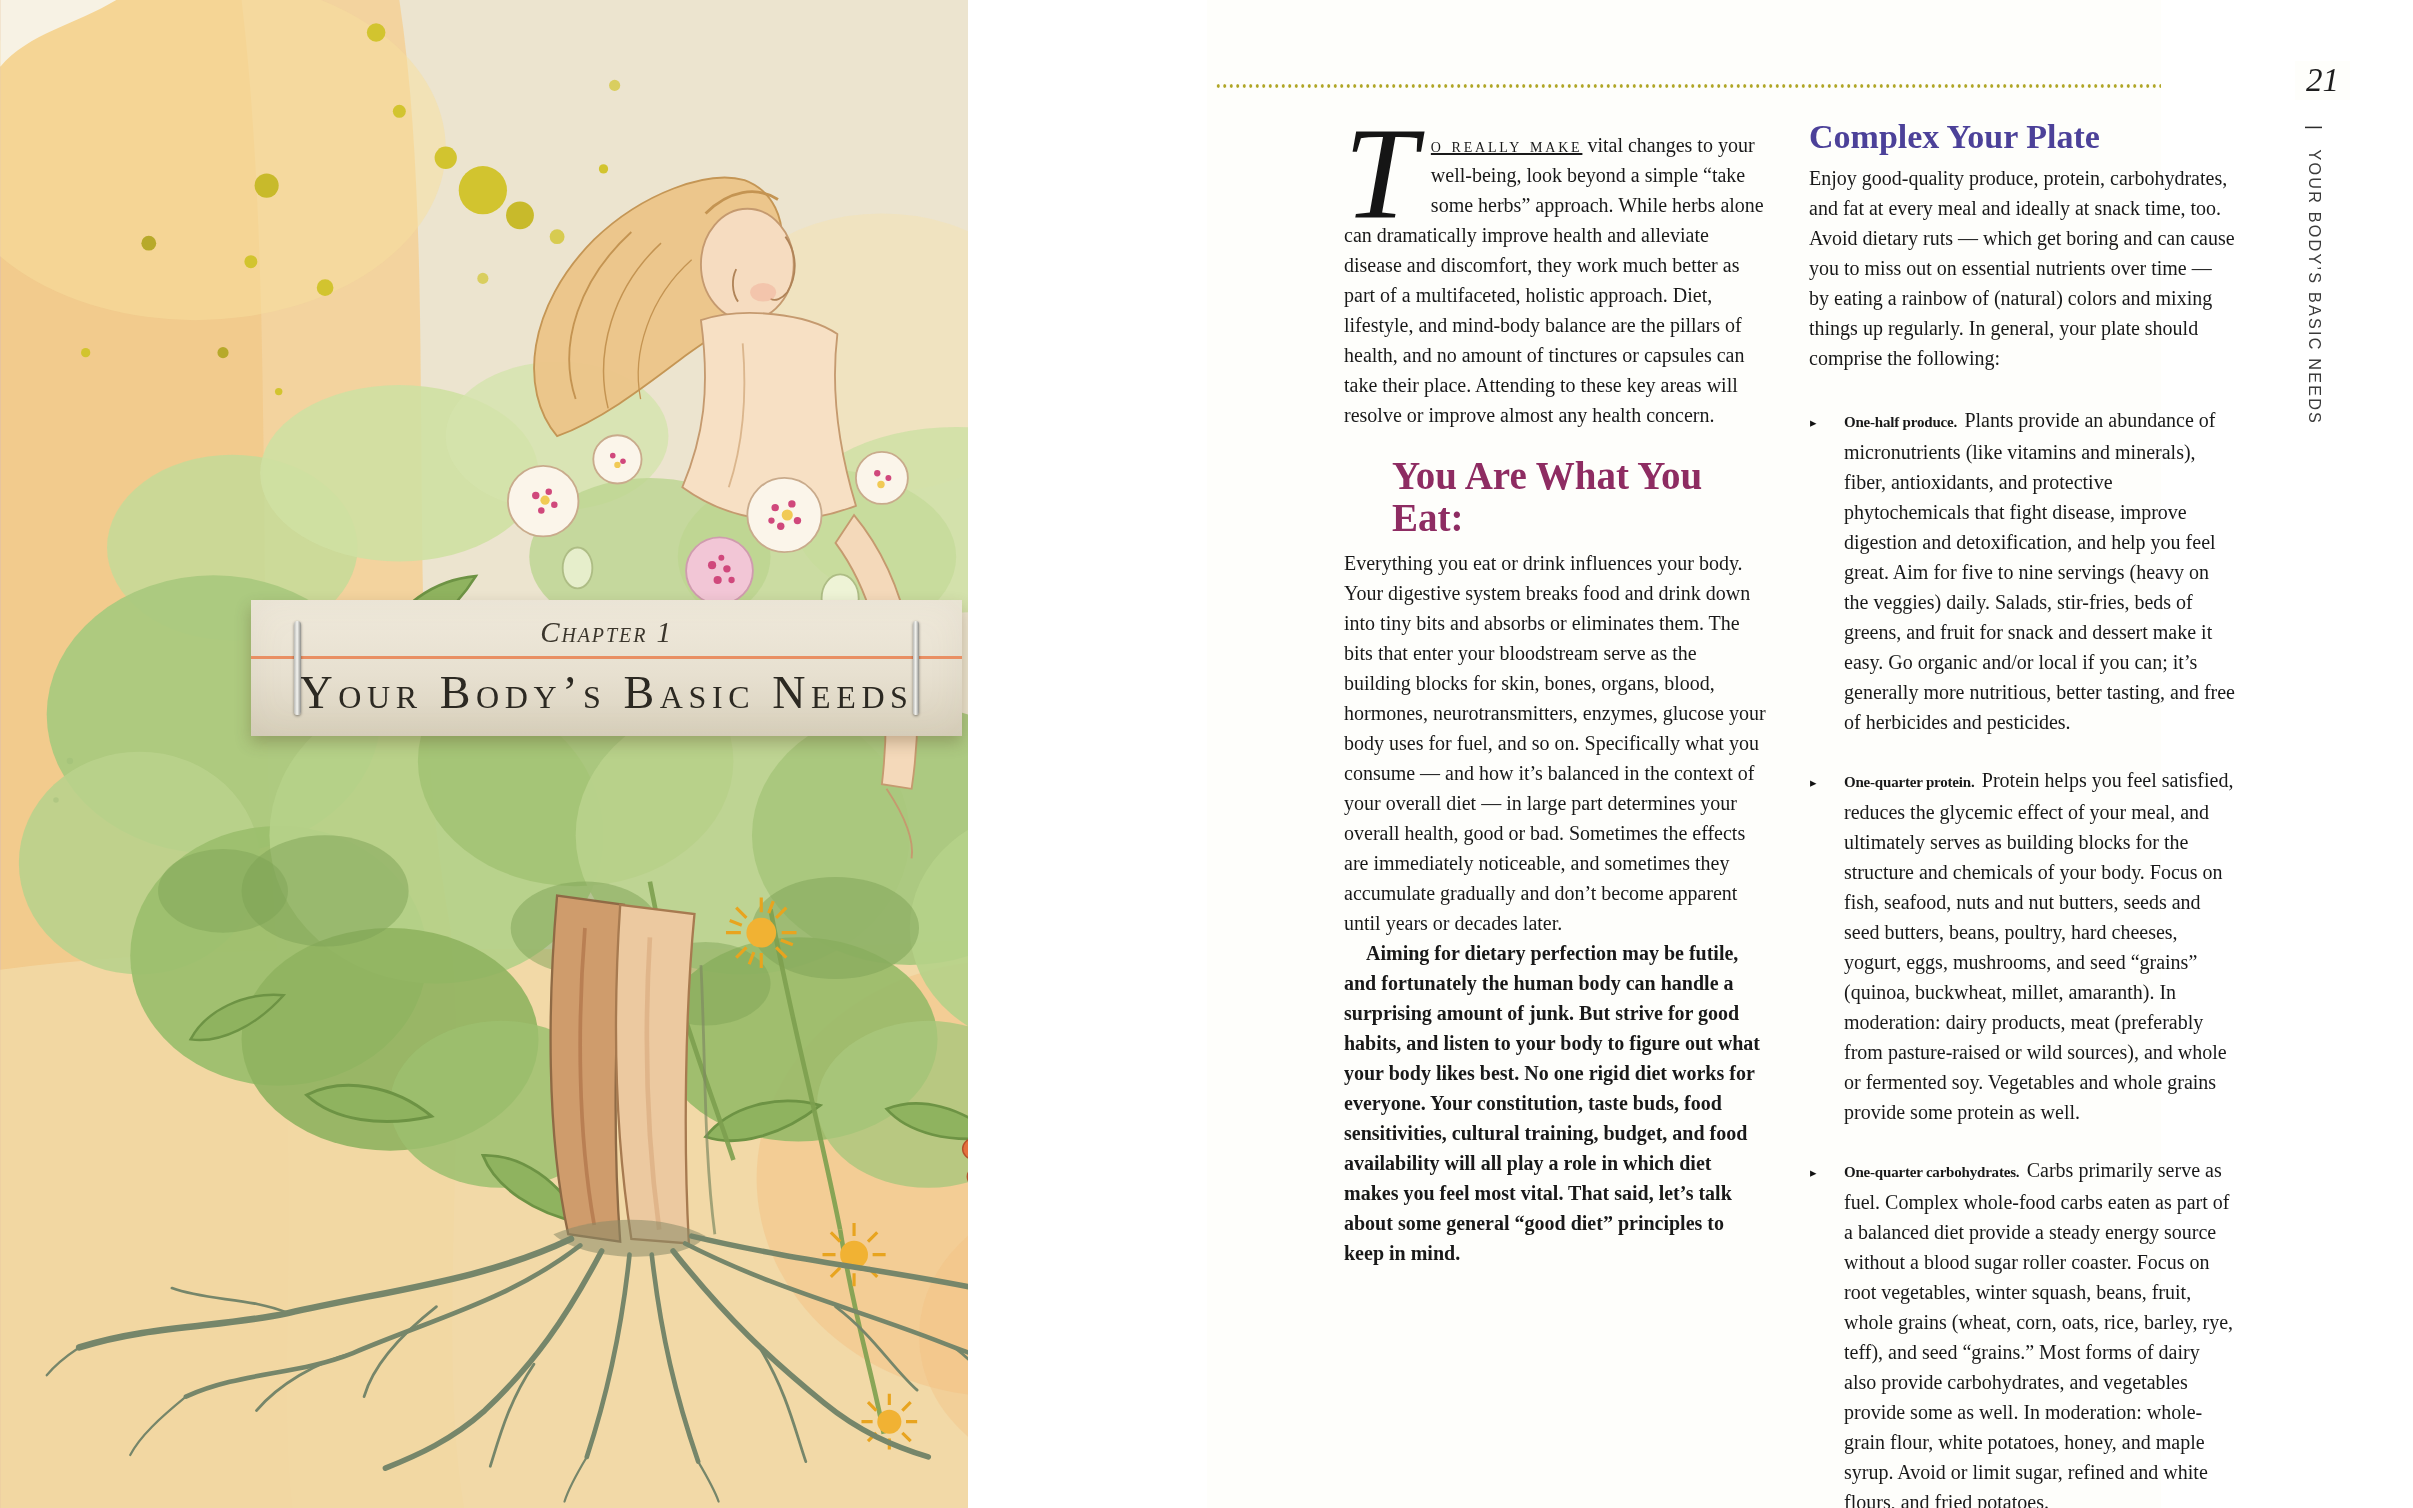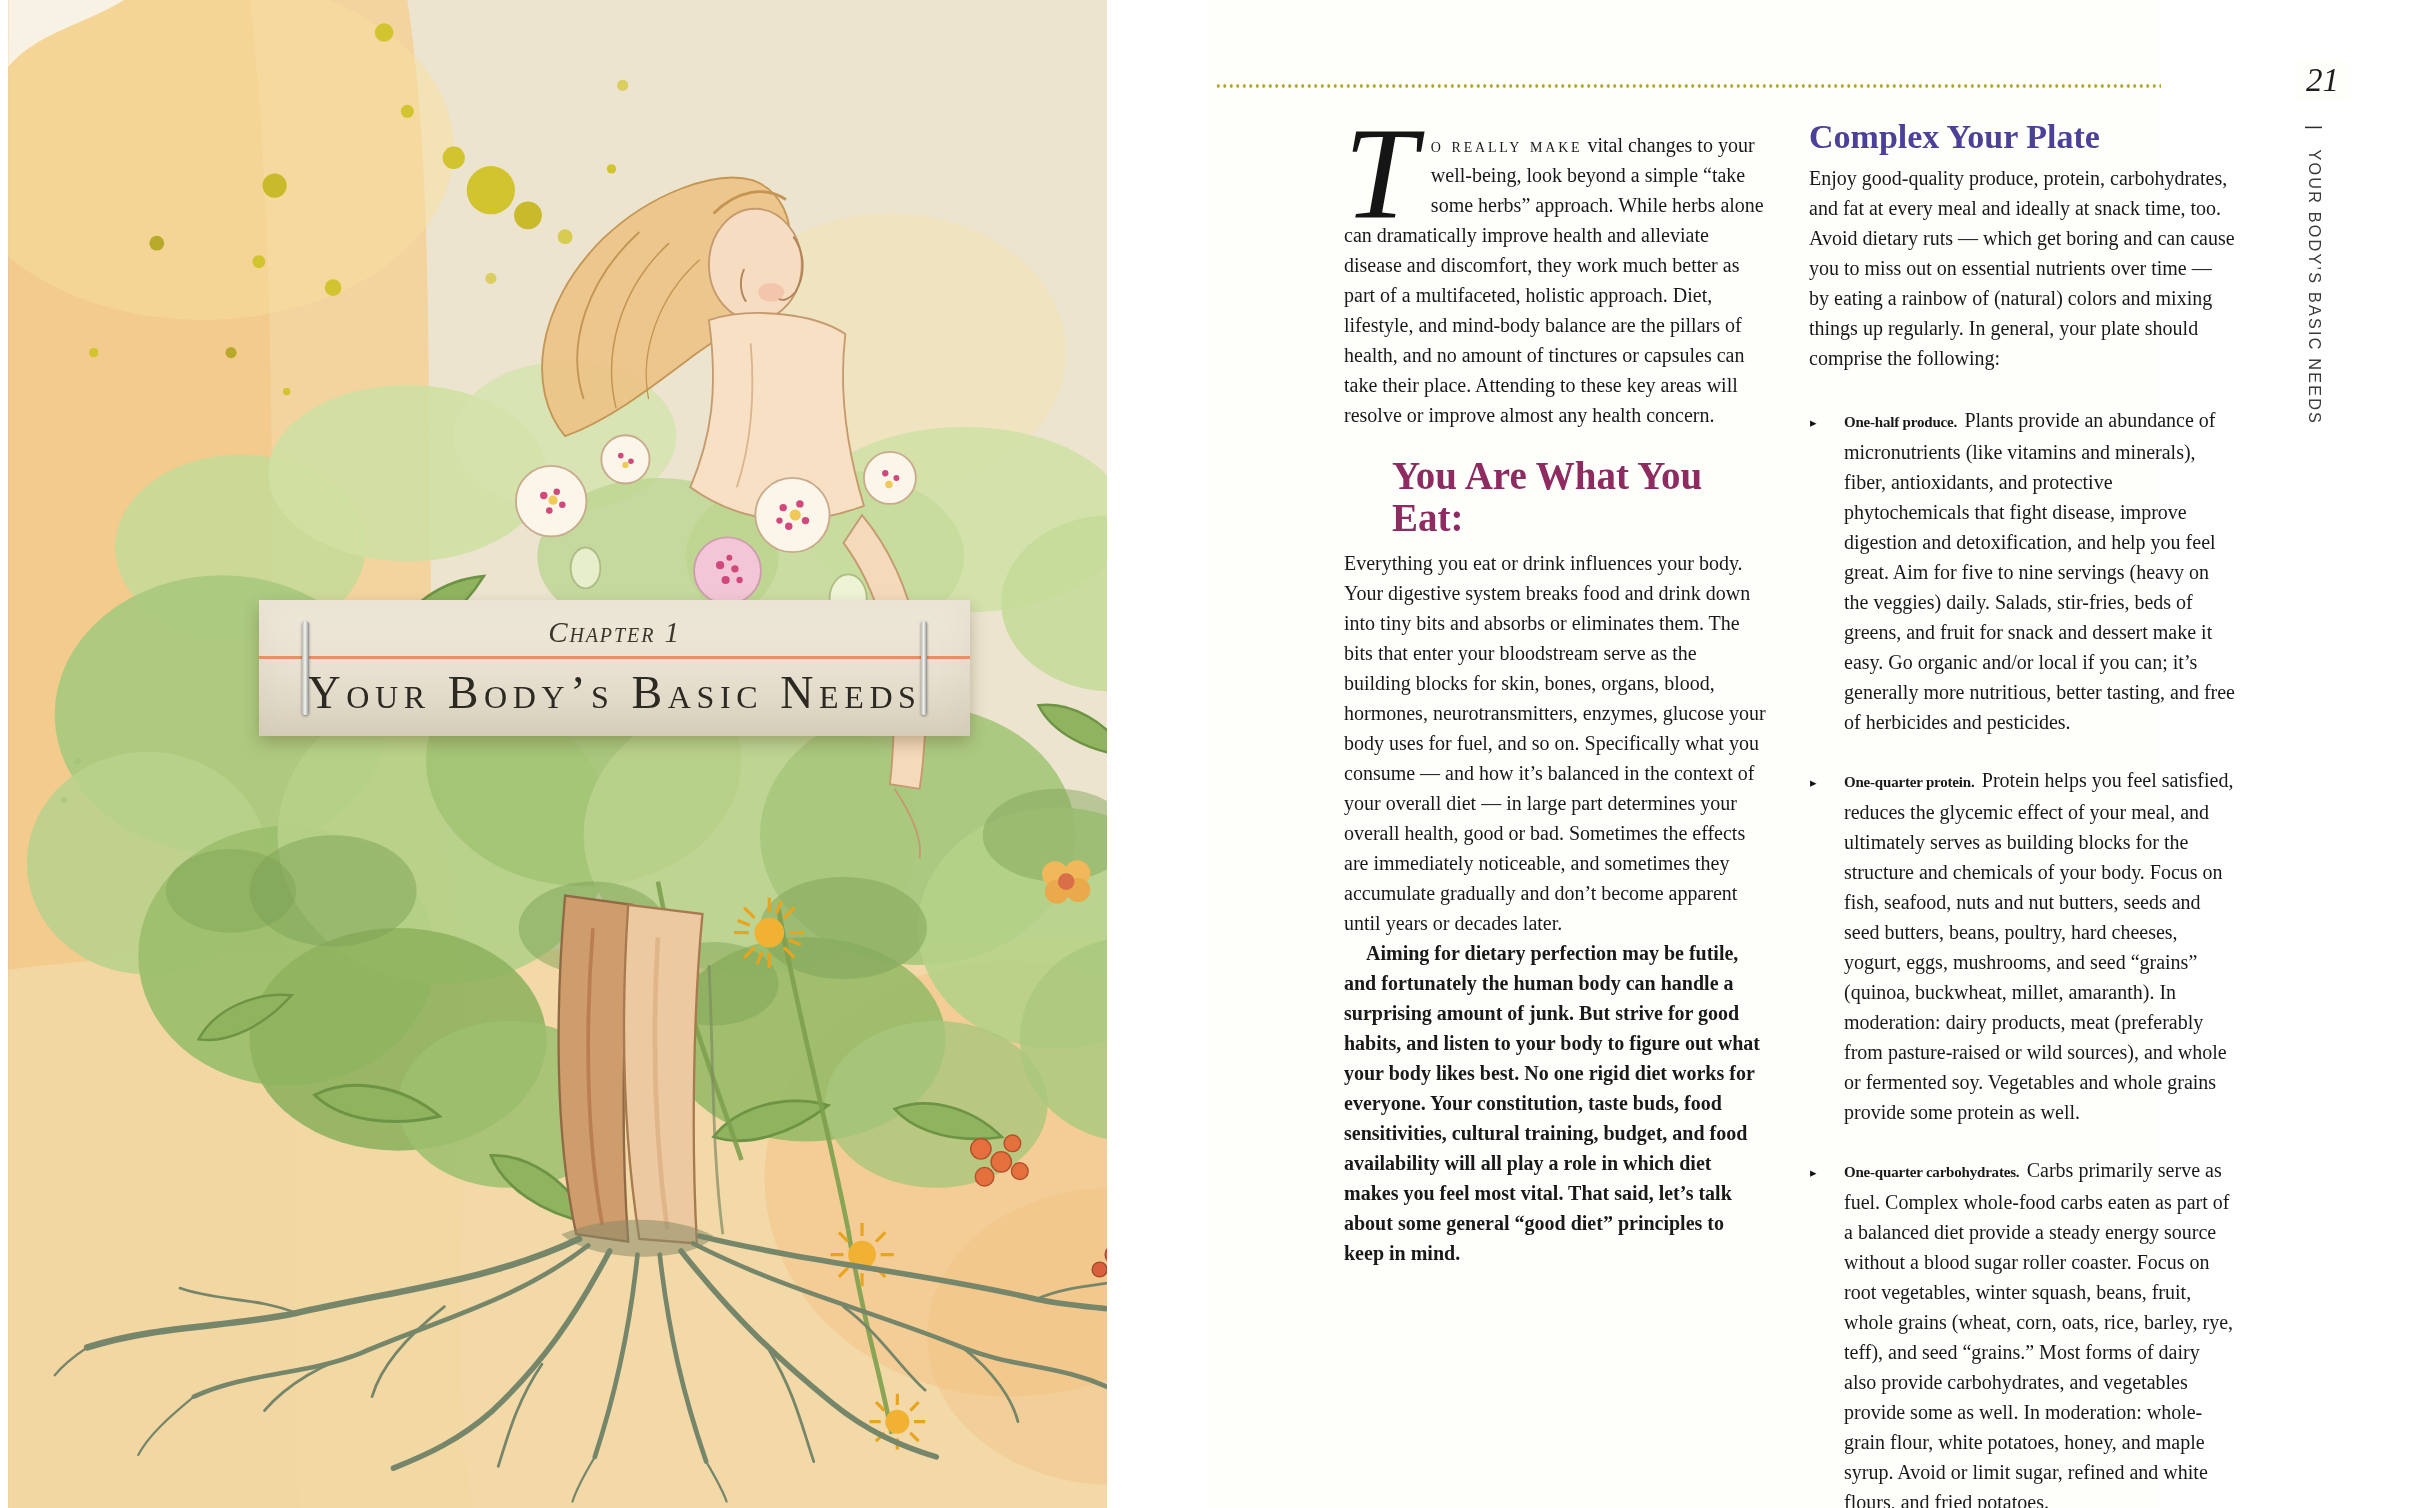--- a/index.html
+++ b/index.html
@@ -1,19 +1,19 @@
 <!DOCTYPE html>
 <html style="font-size:15px"><head>
 <meta charset="utf-8">
 <style>
   html,body{margin:0;padding:0;background:#777;}
   .spread{position:relative;width:2413px;height:1508px;background:#ffffff;overflow:hidden;
           font-family:"Liberation Serif","DejaVu Serif",serif;color:#191919;}
   
-  .left-page{position:absolute;left:0;top:0;width:1099px;height:1508px;overflow:hidden;background:#8b5cf6;margin-left:8px;}
+  .left-page{position:absolute;left:0;top:0;width:968px;height:1508px;overflow:hidden;background:#8b5cf6;}
   .left-page svg{position:absolute;left:0;top:0;}
   
   .banner{position:absolute;left:251px;top:600px;width:711px;height:136px;
           background:linear-gradient(180deg,#f0eadc 0%,#e7e0d0 55%,#d9d1bd 100%);
           box-shadow:0 6.5px 15px rgba(80,60,30,.30), inset 0 0 37px rgba(120,100,60,.08);
           text-align:center;}
   .banner-rule{position:absolute;left:0;right:0;top:56px;height:2.8px;background:#e98f63;}
   .banner-kicker{position:relative;margin-top:16px;font-style:italic;font-variant:small-caps;
           font-size:29px;letter-spacing:1.9px;color:#3b362c;}
   .banner-title{position:relative;margin-top:16.7px;font-variant:small-caps;font-size:46px;
@@ -34,21 +34,21 @@
          font-style:italic;font-size:33px;color:#1d1d1d;line-height:39px;}
   .sidebar-vertical{position:absolute;top:125px;left:1097px;writing-mode:vertical-rl;
          font-family:"Liberation Sans","DejaVu Sans",sans-serif;font-size:16.2px;
          letter-spacing:2.2px;color:#3a3a3a;white-space:nowrap;}
   .sidebar-vertical .vbar{letter-spacing:0;margin-bottom:13px;font-size:18.6px;color:#2c2c2c;}
   .col{position:absolute;top:0;font-size:20px;line-height:30px;text-align:left;}
   .col-left{left:137px;width:423px;top:130px;}
   .col-right{left:602px;width:427px;top:118px;}
   .dropcap{float:left;font-style:italic;font-size:131px;line-height:88px;height:90px;
            padding:0 14px 0 0;color:#151515;}
-  .seg-sc{font-variant:small-caps;letter-spacing:2.8px;}
+  .seg-sc{font-variant:small-caps;letter-spacing:2.8px;text-decoration:underline;}
   .seg-i{}
   .h-magenta{color:#8e2c62;font-weight:bold;font-size:39px;line-height:42px;margin:25px 0 9.3px 0;}
   .h-magenta .line{display:block;margin-left:48px;}
   .h-indigo{color:#4c4199;font-weight:bold;font-size:34px;line-height:37px;margin:0 0 8.4px 0;}
   .para{margin:0 0 0 0;}
   .para.indent{text-indent:22px;font-weight:bold;}
   .bullets{list-style:none;margin:32px 0 0 0;padding:0;}
   .bullets li{position:relative;padding-left:35px;margin-bottom:28px;}
   .bullet-marker{position:absolute;left:0.9px;top:2.8px;font-family:"DejaVu Sans",sans-serif;
            font-size:13px;color:#111;}

